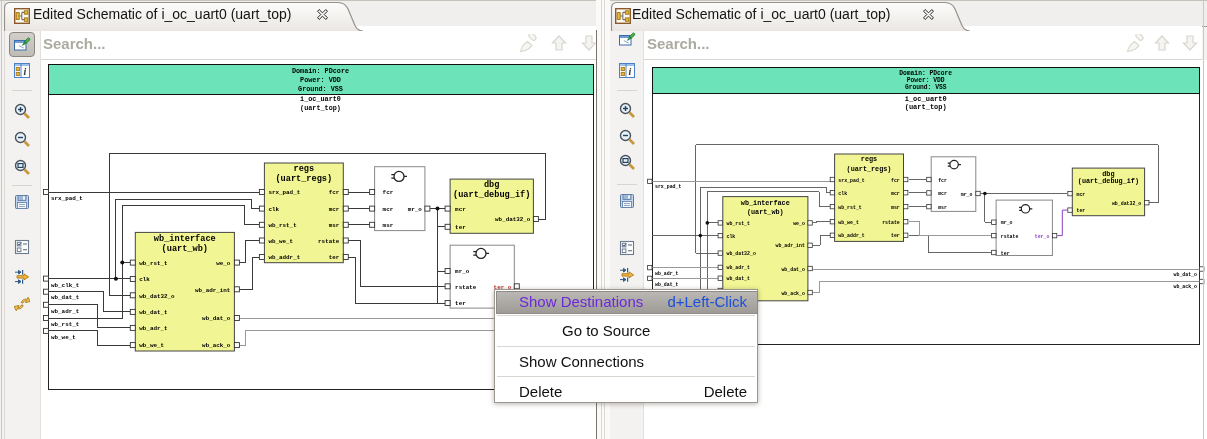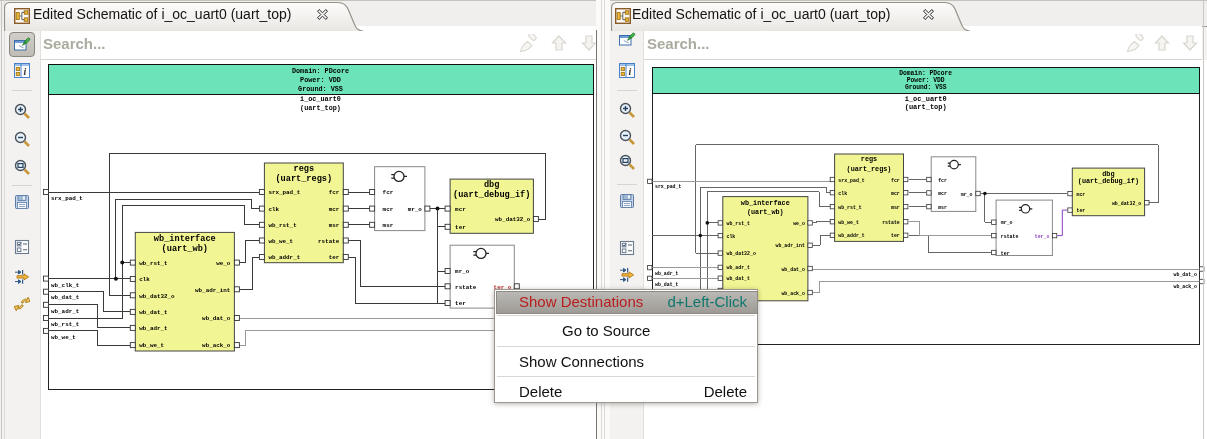--- a/index.html
+++ b/index.html
@@ -552,22 +552,22 @@
     <use href="#pb2" x="37.6" y="119.2"></use>
       <use href="#pb2" x="37.6" y="205.4"></use>
       <use href="#pb2" x="37.6" y="216.2"></use>
     <use href="#pb2" x="589.5" y="206.8"></use>
       <use href="#pb2" x="589.5" y="219.3"></use>
   </svg>
 </div>
 
 <div class="abs" id="menu" style="left:494px;top:289px;width:264px;height:114px;background:#ffffff;border:1px solid #9c968e;box-sizing:border-box;font-size:15px;color:#101010;box-shadow:0 1px 5px rgba(40,36,32,0.35);z-index:10;">
   <div class="abs" style="left:1px;top:1px;width:260px;height:21px;background:linear-gradient(#bab8b4,#9e9b96);border:1px solid #8e8b86;"></div>
-  <div class="abs" style="left:24px;top:3px;color:#b91c1c;">Show Destinations</div>
-  <div class="abs" style="right:10px;top:3px;color:#0f766e;">d+Left-Click</div>
+  <div class="abs" style="left:24px;top:3px;color:#6d28d9;">Show Destinations</div>
+  <div class="abs" style="right:10px;top:3px;color:#1d4ed8;">d+Left-Click</div>
   <div class="abs" style="left:2px;right:2px;top:25px;height:1px;background:#dad7d2;"></div>
   <div class="abs" style="left:24px;top:32px;margin-left:43px;">Go to Source</div>
   <div class="abs" style="left:2px;right:2px;top:55.5px;height:1px;background:#dad7d2;"></div>
   <div class="abs" style="left:24px;top:63px;">Show Connections</div>
   <div class="abs" style="left:2px;right:2px;top:86px;height:1px;background:#dad7d2;"></div>
   <div class="abs" style="left:24px;top:93px;">Delete</div>
   <div class="abs" style="right:10px;top:93px;">Delete</div>
 </div>
 
 <div class="abs" style="left:1px;top:0;bottom:0;width:1px;background:#c9c5bf;"></div>

